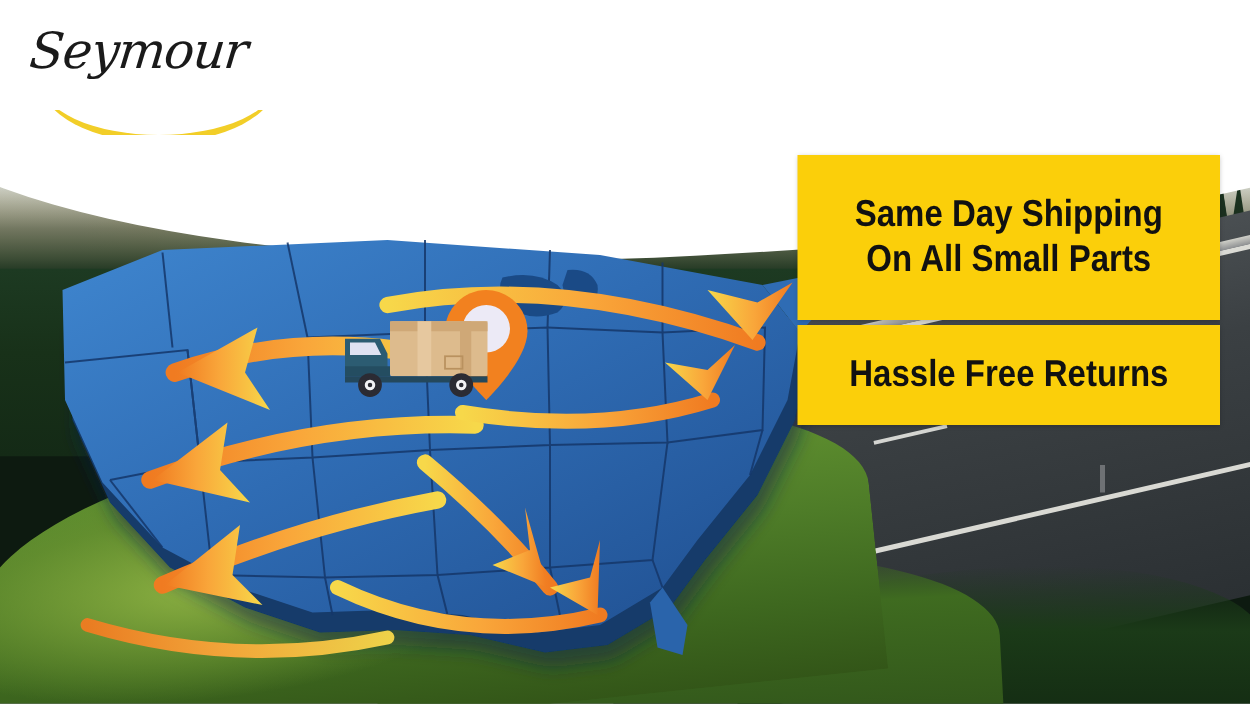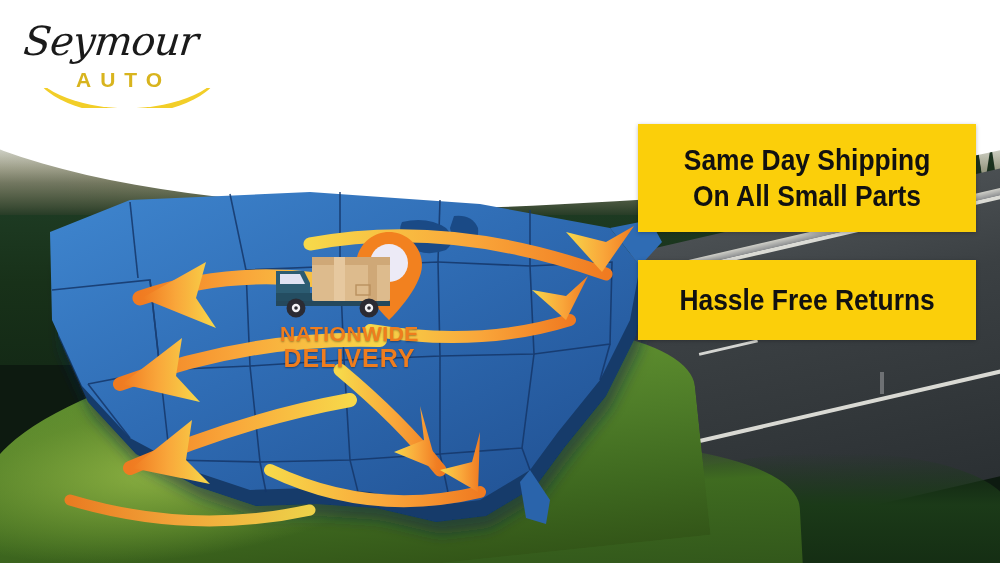--- a/index.html
+++ b/index.html
@@ -150,21 +150,21 @@
     box-shadow:0 1px 4px rgba(0,0,0,.25);
   }
   .box span{
     display:block;text-align:center;color:#111111;
     font-family:"Liberation Sans", sans-serif;
     font-weight:700;font-size:30px;line-height:36px;
     transform:scaleX(.88);transform-origin:center;
     letter-spacing:0px;
     white-space:pre-line;
   }
-  #box1{top:124px;height:108px;}
+  #box1{top:124px;height:132px;}
   #box2{top:260px;height:80px;}
   #box3{top:362px;height:108px;}
 </style>
 </head>
 <body>
 
 <div id="banner">
 
   <div class="photo">
     <div class="sky"></div>
@@ -262,21 +262,20 @@
     <div class="grass"></div>
   </div>
 
   <div class="swooshwrap">
     <div class="swoosh"></div>
     <div class="whiteband"></div>
   </div>
 
   <div class="logo">
     <div class="logo-script">Seymour</div>
-    <div class="logo-auto">AUTO</div>
     <div class="logo-swoosh"></div>
   </div>
 
   <div class="map">
     <svg viewBox="0 0 660 380" xmlns="http://www.w3.org/2000/svg">
       <defs>
         <linearGradient id="gUS" x1="0" y1="0" x2="1" y2="1">
           <stop offset="0%" stop-color="#3f86cf"></stop>
           <stop offset="45%" stop-color="#2f6cb4"></stop>
           <stop offset="100%" stop-color="#1f4e8f"></stop>
@@ -392,24 +391,20 @@
 
         <circle cx="26" cy="55" r="9.5" fill="#2b2b33"></circle>
         <circle cx="26" cy="55" r="4.2" fill="#f2f2f5"></circle>
         <circle cx="26" cy="55" r="1.8" fill="#2b2b33"></circle>
         <circle cx="99" cy="55" r="9.5" fill="#2b2b33"></circle>
         <circle cx="99" cy="55" r="4.2" fill="#f2f2f5"></circle>
         <circle cx="99" cy="55" r="1.8" fill="#2b2b33"></circle>
       </svg>
     </div>
 
-    <div class="nw-text">
-      <div class="nw-1">NATIONWIDE</div>
-      <div class="nw-2">DELIVERY</div>
-    </div>
   </div>
 
   <div class="box" id="box1">
     <span>Same Day Shipping
 On All Small Parts</span>
   </div>
   <div class="box" id="box2">
     <span>Hassle Free Returns</span>
   </div>
 

